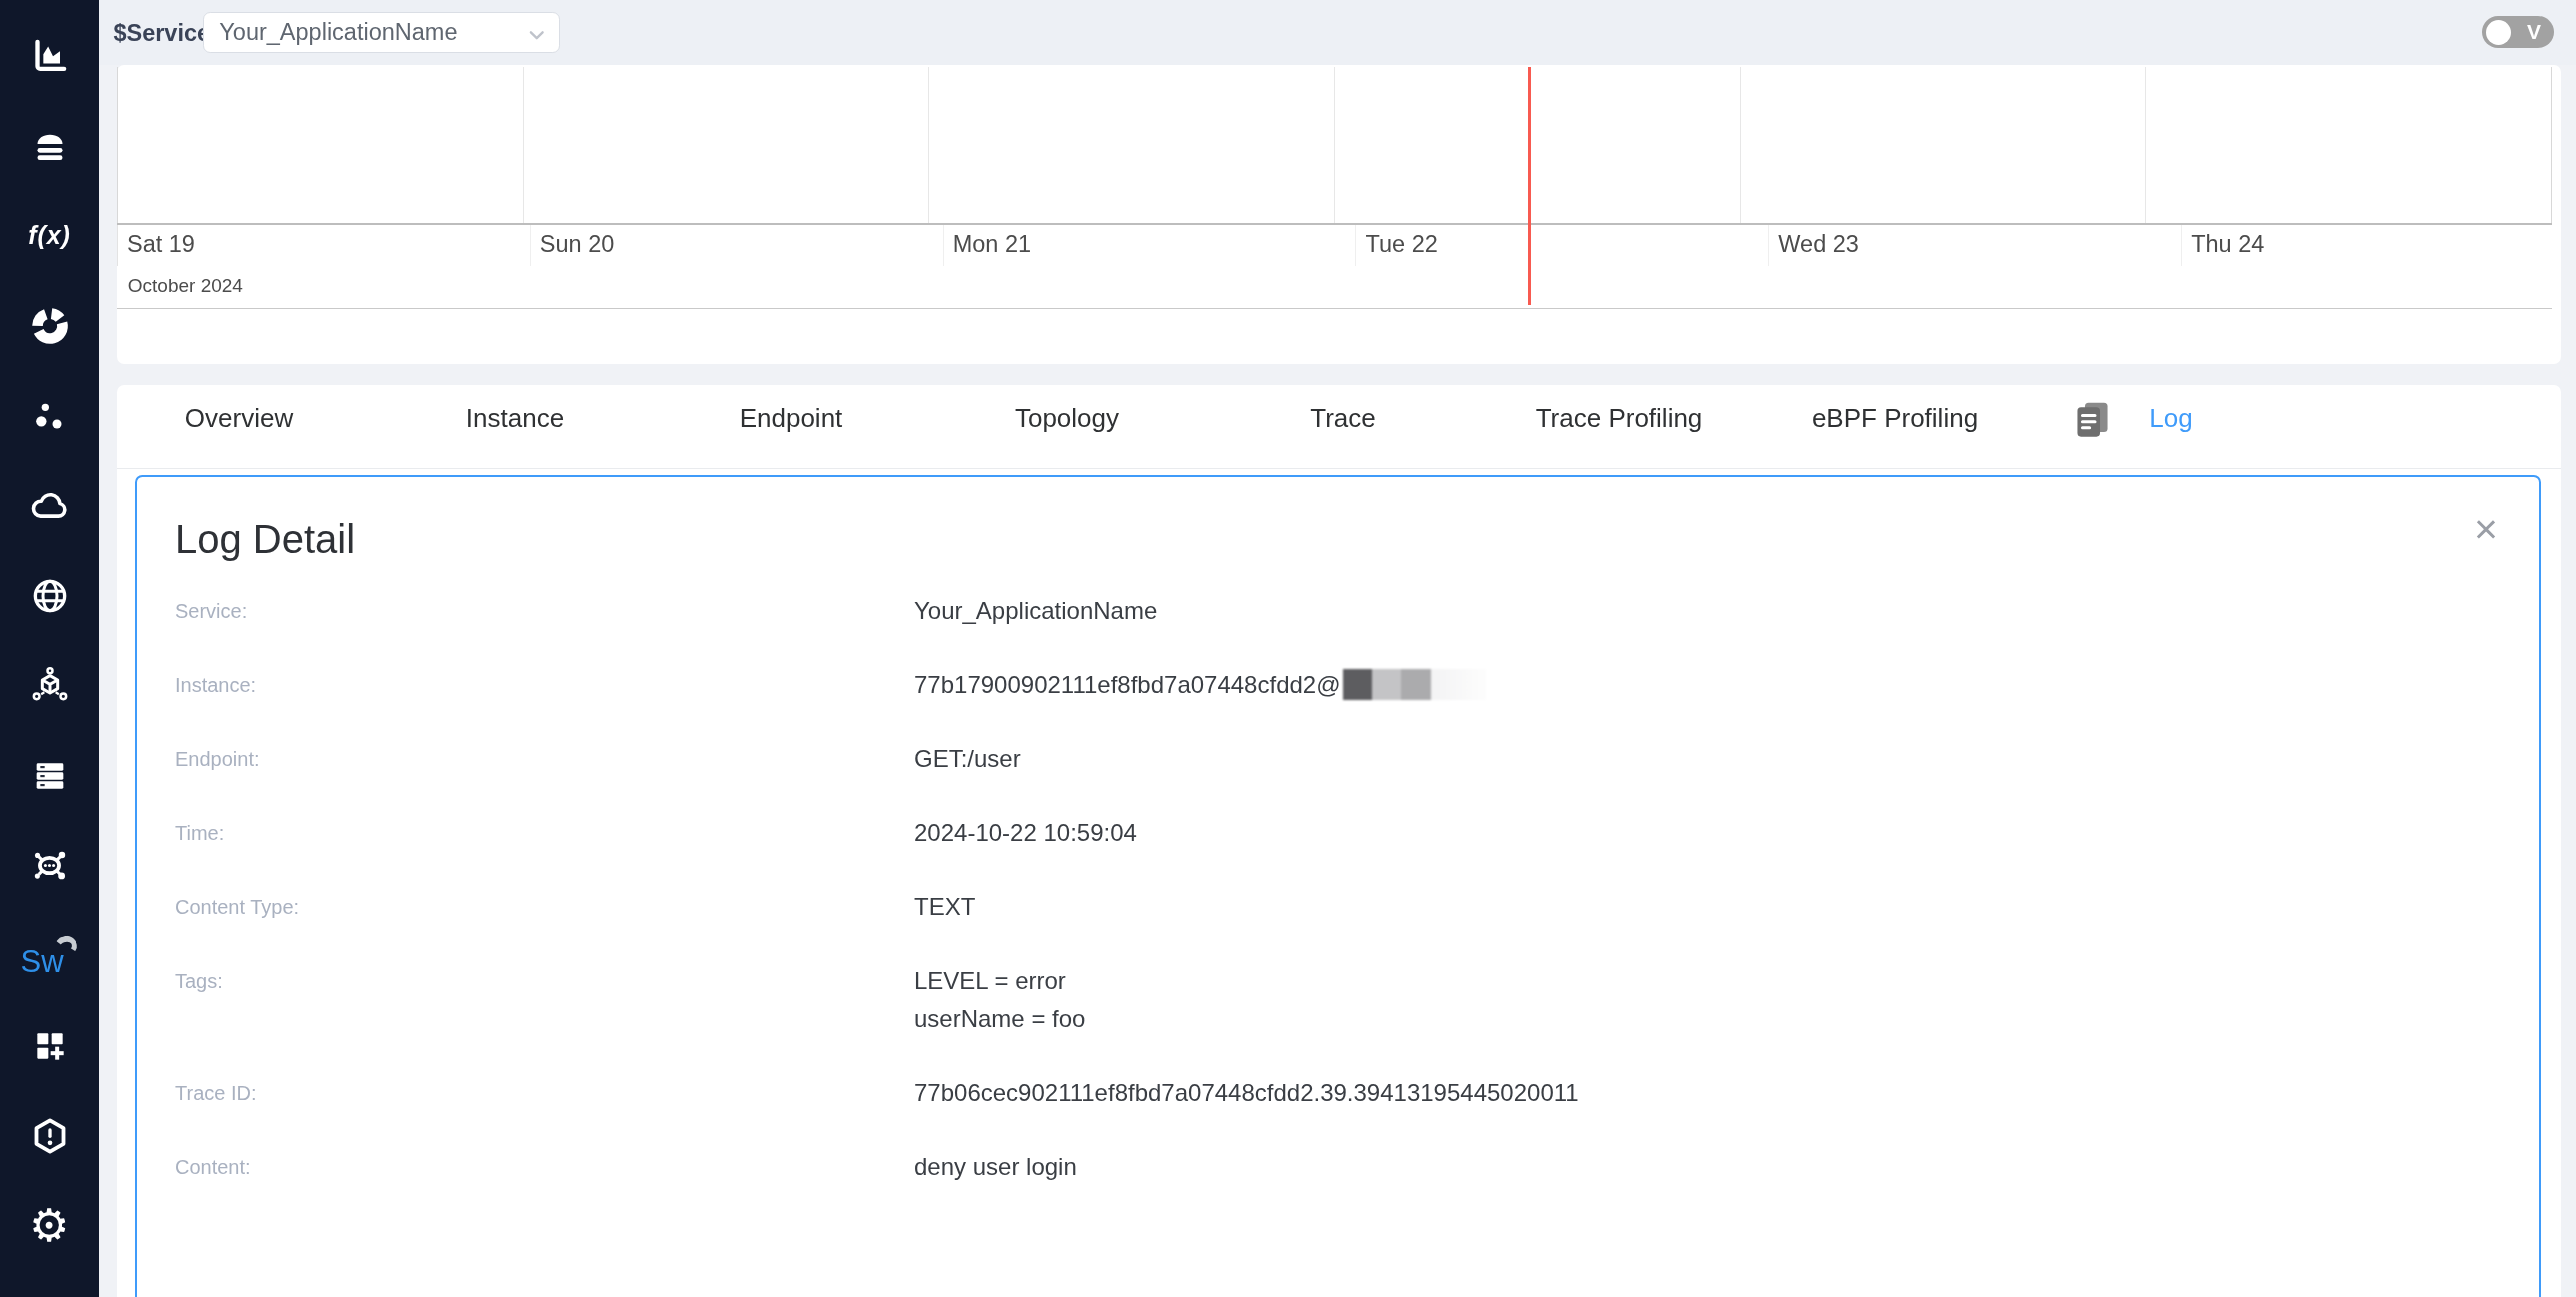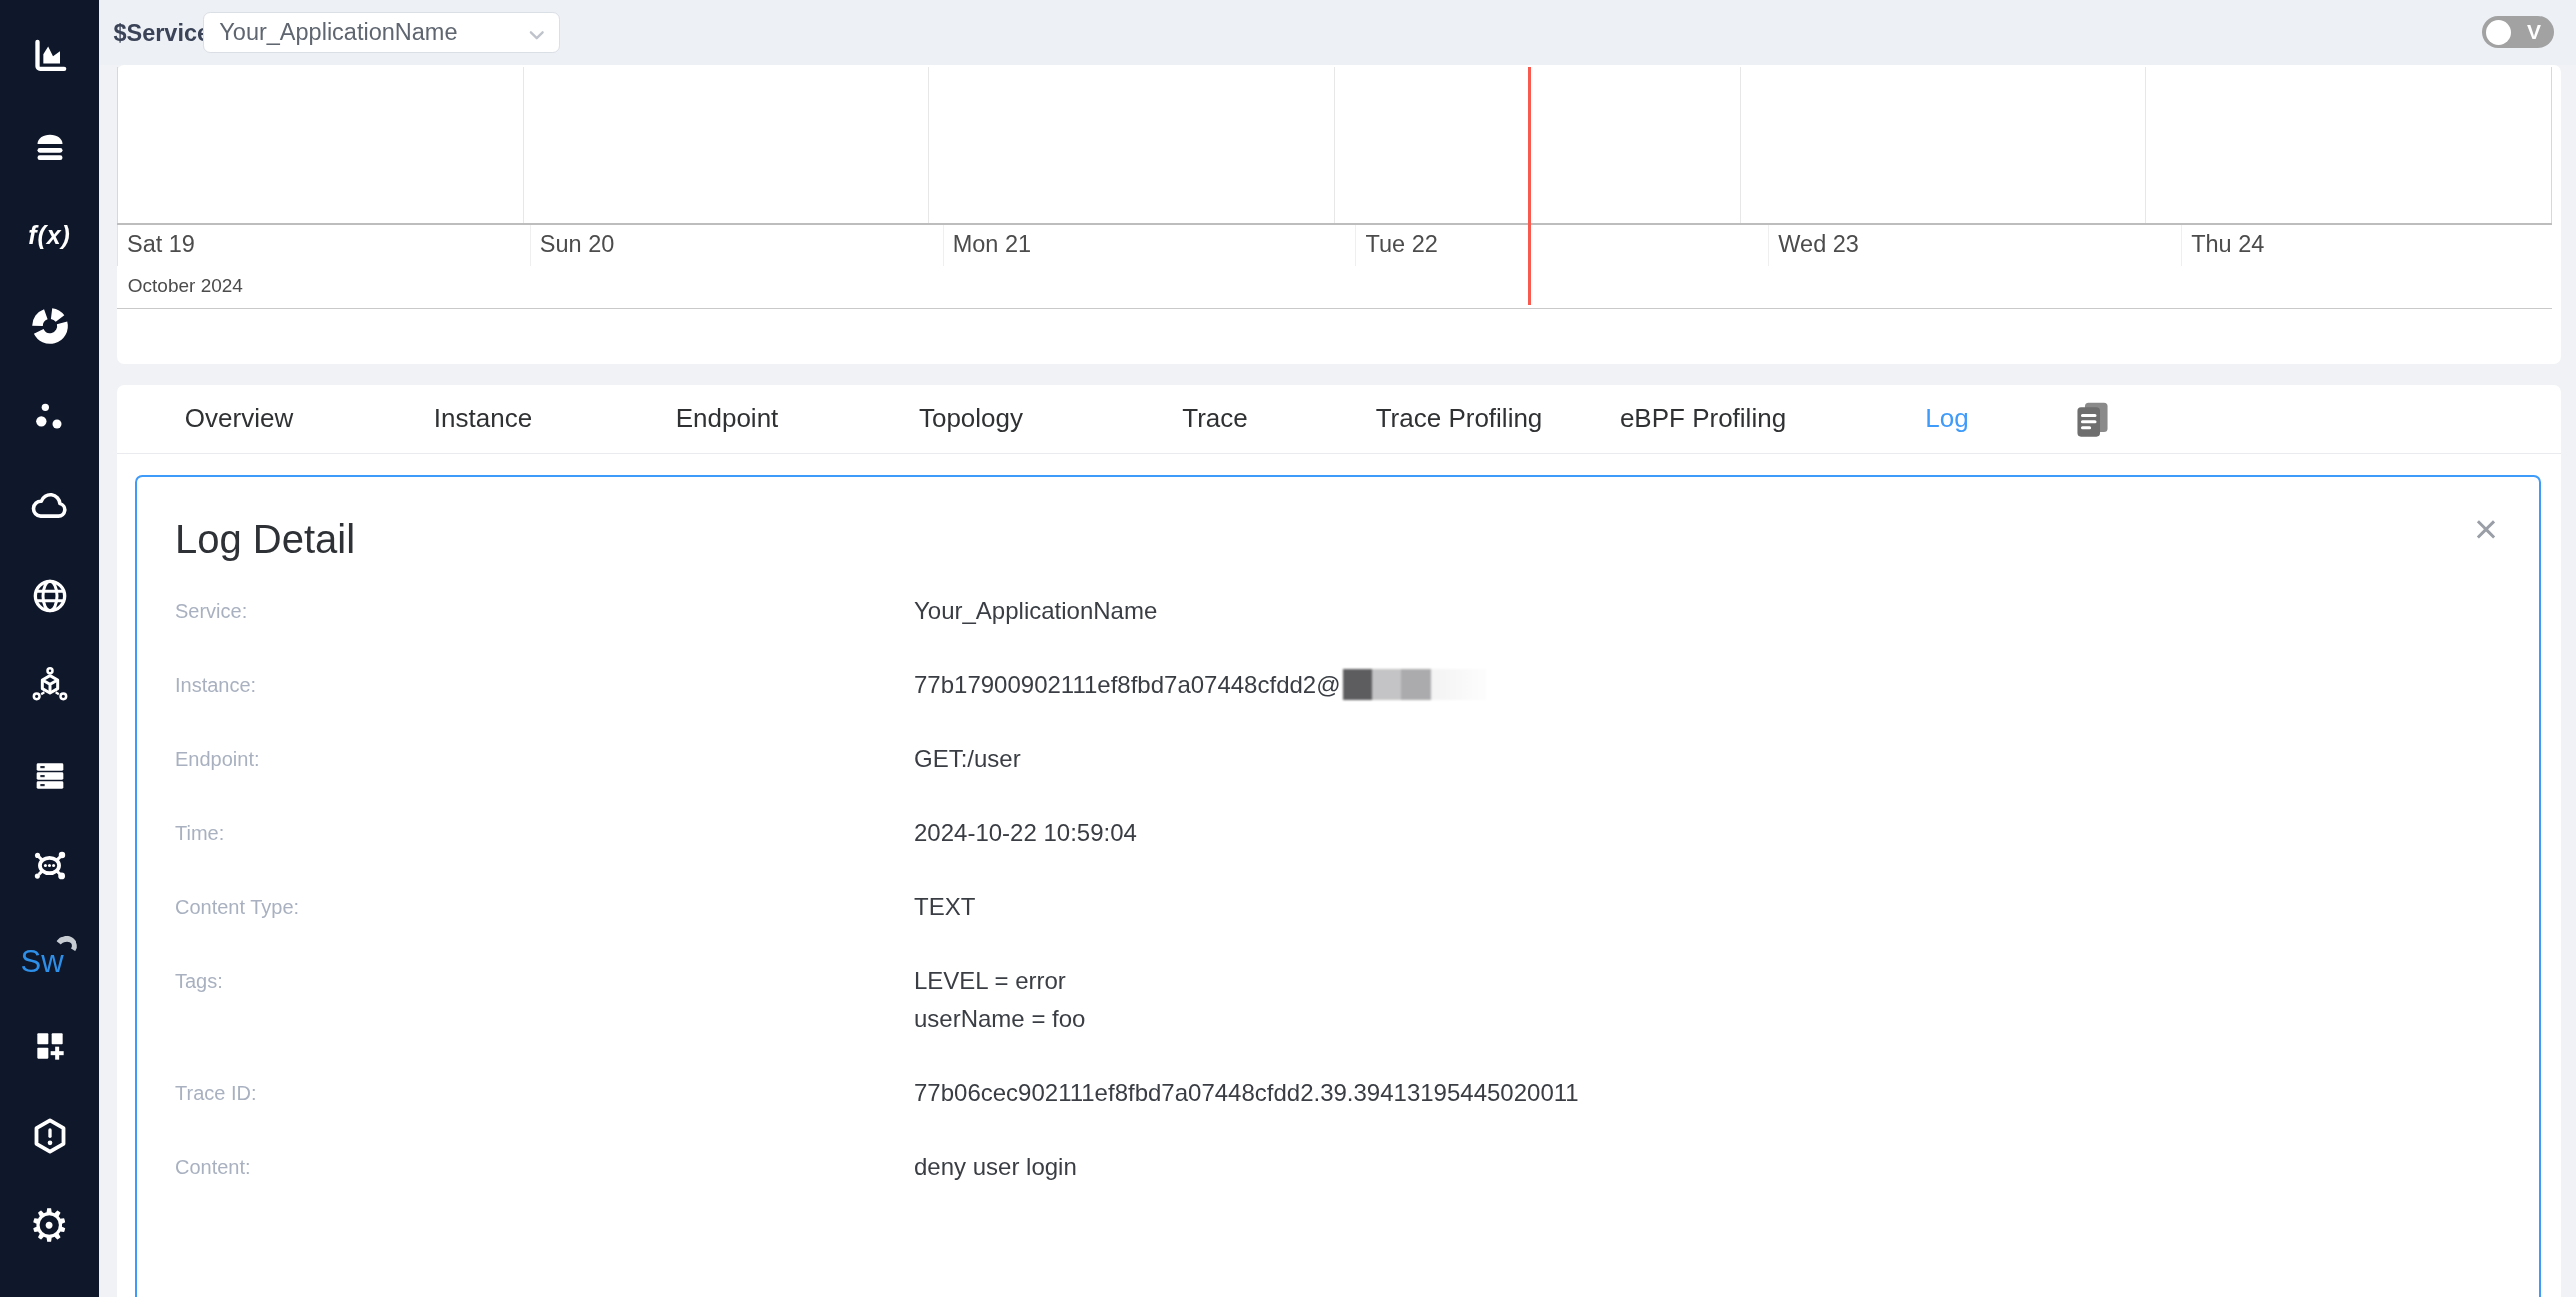--- a/index.html
+++ b/index.html
@@ -107,22 +107,23 @@
     position:absolute; left:1411px; top:1.8px; width:2.7px; height:238px;
     background:#f85a50; z-index:3;
   }
 
   
   .tabs-card {
     position:absolute; left:117px; top:385px; width:2444px; height:912px;
     background:#fff; border-radius:7.2px 7.2px 0 0;
   }
   .tab-header {
-    position:relative; height:69px; border-bottom:1.8px solid #e9ebee;
+    position:relative; height:84px; border-bottom:1.8px solid #e9ebee;
     display:flex;
+    gap:32px;
   }
   .tab {
     width:244px; height:67px;
     display:flex; align-items:center; justify-content:center;
     font-size:26px; color:#2f3133; cursor:pointer; white-space:nowrap;
   }
   .tab.active { color:#3f9bfa; }
   .doc-btn {
     position:absolute; left:1948px; top:10.8px; width:54px; height:47px;
     display:flex; align-items:center; justify-content:center; cursor:pointer;

